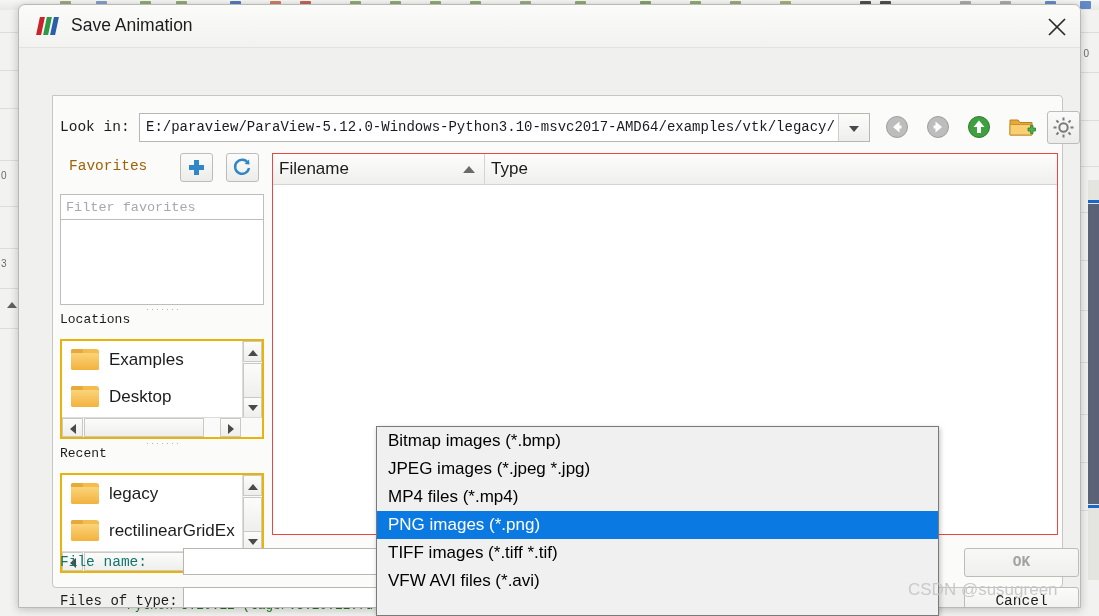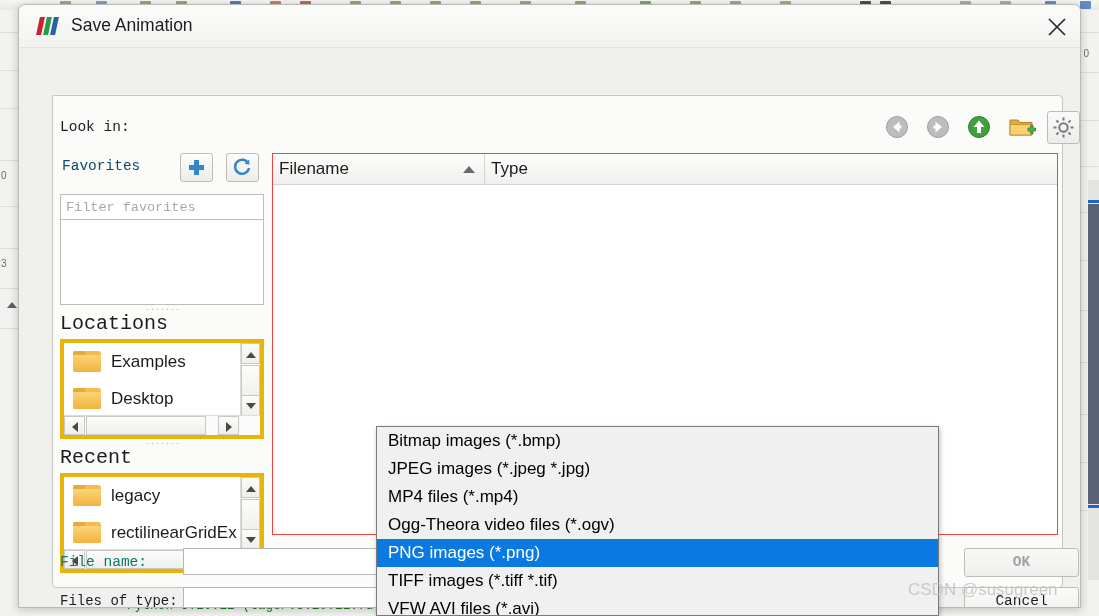--- a/index.html
+++ b/index.html
@@ -149,22 +149,22 @@
   }
   .gear-btn {
     position: absolute; top: 0; width: 33px; height: 33px;
     background: linear-gradient(#fafafa, #ececea);
     border: 1px solid #bcbcb8; border-radius: 3px;
     box-sizing: border-box; cursor: pointer;
   }
 
   
   .fav-label {
-    position: absolute; left: 9px; top: 62px;
-    font-family: "Liberation Mono", monospace; font-size: 14.5px; color: #0c4a6e;
+    position: absolute; left: 16px; top: 62px;
+    font-family: "Liberation Mono", monospace; font-size: 14.5px; color: #a16207;
   }
   .sq-btn {
     position: absolute; top: 57px; width: 33px; height: 29px;
     background: linear-gradient(#fcfcfb, #ececea);
     border: 1px solid #bcbcb8; border-radius: 3px;
     box-sizing: border-box; cursor: pointer;
   }
   .filter-input {
     position: absolute; left: 7px; top: 98px; width: 204px; height: 26px;
     background: #ffffff; border: 1px solid #bdbdb9; box-sizing: border-box;
@@ -180,25 +180,25 @@
     position: absolute; width: 204px; height: 9px;
     display: flex; align-items: center; justify-content: center;
   }
   .splitter span {
     display: block; width: 34px; height: 3px;
     background-image: radial-gradient(circle, #b0b0ac 0.7px, transparent 0.8px);
     background-size: 5px 3px;
   }
   .section-label {
     position: absolute; left: 7px;
-    font-family: "Liberation Mono", monospace; font-size: 20px; color: #1c1c1c;
+    font-family: "Liberation Mono", monospace; font-size: 13px; color: #1c1c1c;
   }
   .file-list-box {
     position: absolute; left: 7px; width: 204px;
-    background: #ffffff; border: 4px solid #eab308; box-sizing: border-box;
+    background: #ffffff; border: 2px solid #eab308; box-sizing: border-box;
     overflow: hidden;
   }
   .folder-row {
     position: relative; height: 37px; display: flex; align-items: center;
     padding-left: 9px; cursor: pointer;
   }
   .folder-icon {
     position: relative; width: 28px; height: 21px; flex: none; margin-right: 10px;
   }
   .folder-icon .back {
@@ -415,20 +415,24 @@
           <line x1="1" y1="1" x2="17" y2="17" stroke="#2a2a2a" stroke-width="1.7"></line>
           <line x1="17" y1="1" x2="1" y2="17" stroke="#2a2a2a" stroke-width="1.7"></line>
         </svg>
       </div>
     </div>
 
 
     <div class="tab-body">
 
       <div class="lookin-label">Look in:</div>
+      <div class="lookin-combo">
+        <div class="lookin-path">E:/paraview/ParaView-5.12.0-Windows-Python3.10-msvc2017-AMD64/examples/vtk/legacy/</div>
+        <div class="lookin-arrow"></div>
+      </div>
 
       <div class="nav-btns">
         <div class="nav-btn" style="left:0px">
           <svg width="32" height="32" viewBox="0 0 32 32">
             <circle cx="16" cy="16" r="10.5" fill="#bdbdbd" stroke="#9e9e9e" stroke-width="1"></circle>
             <path d="M18.5 10.5 L12 16 L18.5 21.5 L18.5 17.5 L20.5 17.5 L20.5 14.5 L18.5 14.5 Z" fill="#ffffff"></path>
           </svg>
         </div>
         <div class="nav-btn" style="left:41px">
           <svg width="32" height="32" viewBox="0 0 32 32">
@@ -581,21 +585,20 @@
 
       <div class="dlg-btn ok disabled">OK</div>
       <div class="dlg-btn cancel">Cancel</div>
     </div>
   </div>
 
   <div class="popup">
     <div class="popup-item">Bitmap images (*.bmp)</div>
     <div class="popup-item">JPEG images (*.jpeg *.jpg)</div>
     <div class="popup-item">MP4 files (*.mp4)</div>
-    <div class="popup-item">Ogg-Theora video files (*.ogv)</div>
     <div class="popup-item selected">PNG images (*.png)</div>
     <div class="popup-item">TIFF images (*.tiff *.tif)</div>
     <div class="popup-item">VFW AVI files (*.avi)</div>
   </div>
 
   <div class="watermark">CSDN @susugreen</div>
 
 </div>
 
 </body></html>

